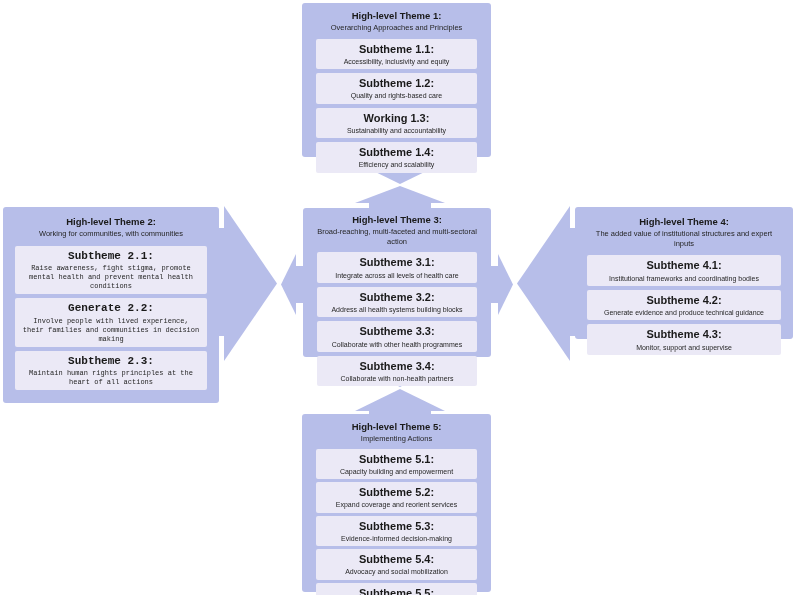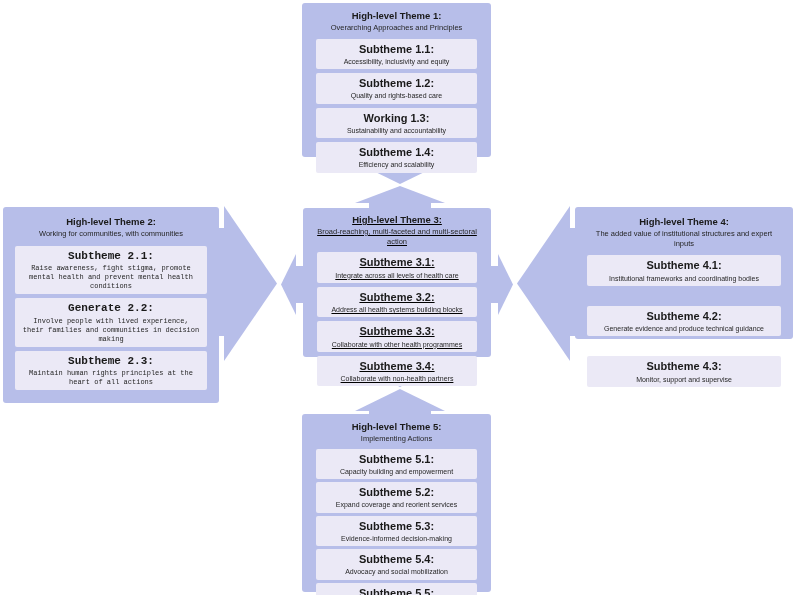--- a/index.html
+++ b/index.html
@@ -36,26 +36,26 @@
   }
   .s-title{font-size:11px;font-weight:bold;color:var(--c-title);line-height:1.4;}
   .s-text{font-size:7px;color:var(--c-body);line-height:1.3;}
   
   #t1{left:302px;top:3px;width:189px;height:154px;padding:7px 14px 10px;}
   #t1 .t-head{margin-bottom:6px;}
   #t1 .subs{gap:4px;}
   #t2{left:3px;top:207px;width:216px;height:196px;padding:9px 12px 12px;}
   #t2 .t-head{margin-bottom:7px;}
   #t2 .subs{gap:4px;font-family:Liberation Mono, monospace;}
-  #t3{left:303px;top:208px;width:188px;height:149px;padding:6px 14px 8px;text-decoration:underline;}
+  #t3{left:303px;top:208px;width:188px;height:149px;padding:6px 14px 8px;}
   #t3 .t-head{margin-bottom:6px;}
   #t3 .subs{gap:4px;}
   #t4{left:575px;top:207px;width:218px;height:132px;padding:9px 12px 16px;}
   #t4 .t-head{margin-bottom:7px;}
-  #t4 .subs{gap:20px;justify-content:flex-end;}
+  #t4 .subs{gap:4px;justify-content:flex-end;}
   #t5{left:302px;top:414px;width:189px;height:178px;padding:7px 14px 8px;}
   #t5 .t-head{margin-bottom:5px;}
   #t5 .subs{gap:3px;}
 </style>
 </head>
 <body>
 
 <div class="canvas">
 
   <div>

